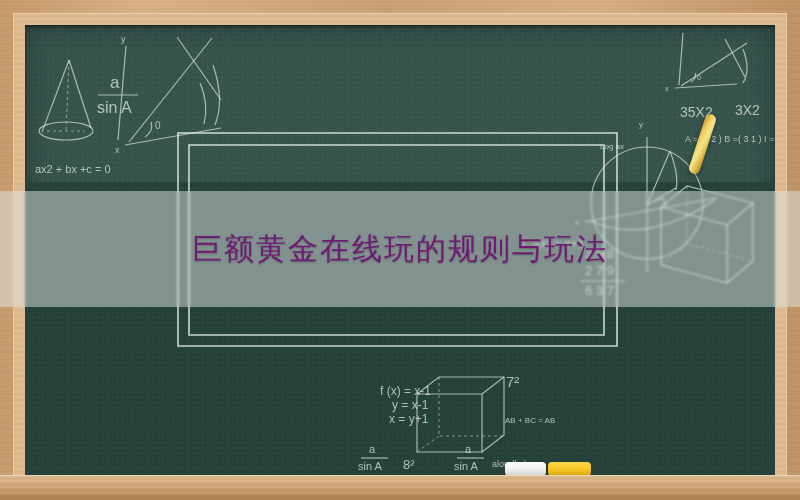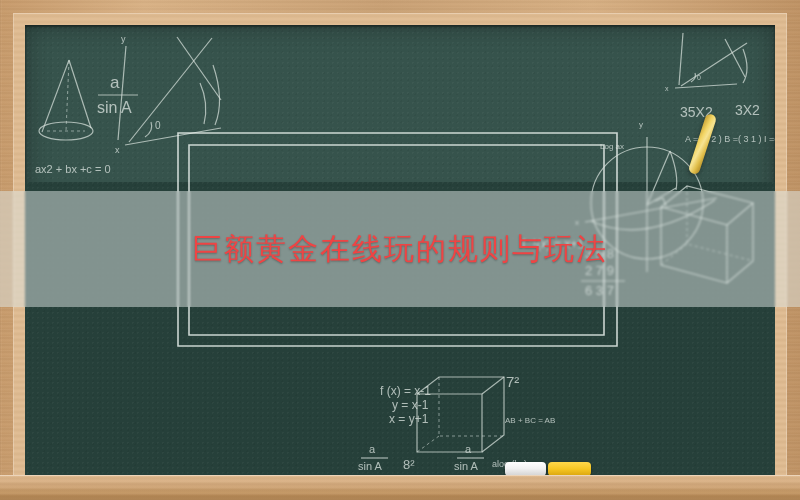--- a/index.html
+++ b/index.html
@@ -97,21 +97,21 @@
     position: absolute;
     left: 0; right: 0;
     top: 191px; height: 116px;
     background: rgba(222, 230, 228, 0.50);
     display: flex;
     align-items: center;
     justify-content: center;
     backdrop-filter: blur(1px);
   }
   .title-text {
-    color: #ef4444;
+    color: #701a75;
     font-size: 30px;
     letter-spacing: 2px;
     font-family: "DejaVu Sans", "Liberation Sans", sans-serif;
     font-weight: 400;
     text-shadow: 0 1px 2px rgba(0,0,0,0.28);
     white-space: nowrap;
   }
 
   
   .chalk-stick-yellow {

